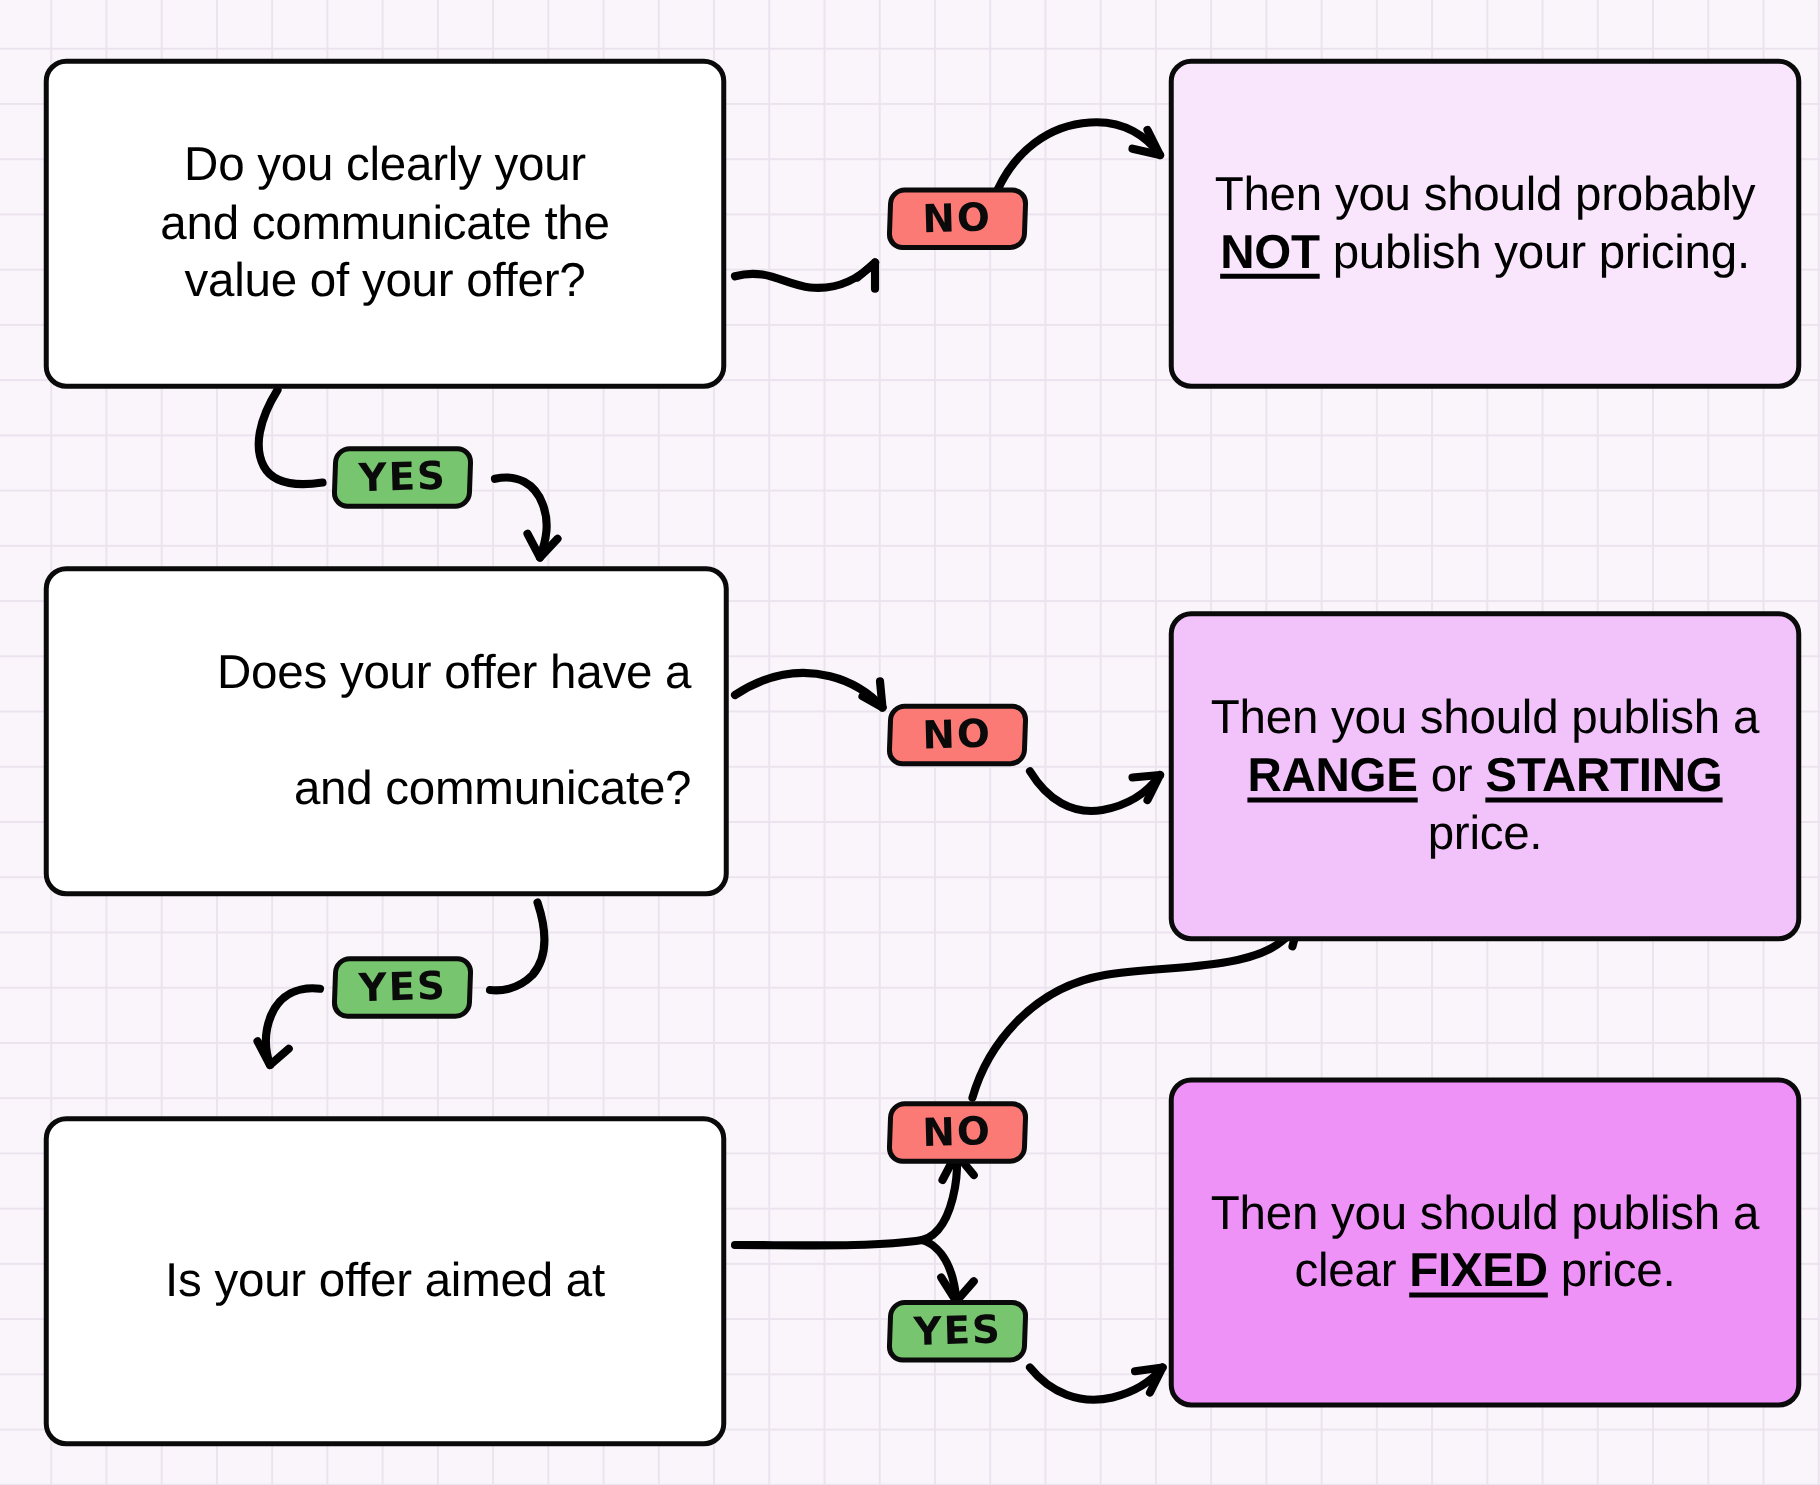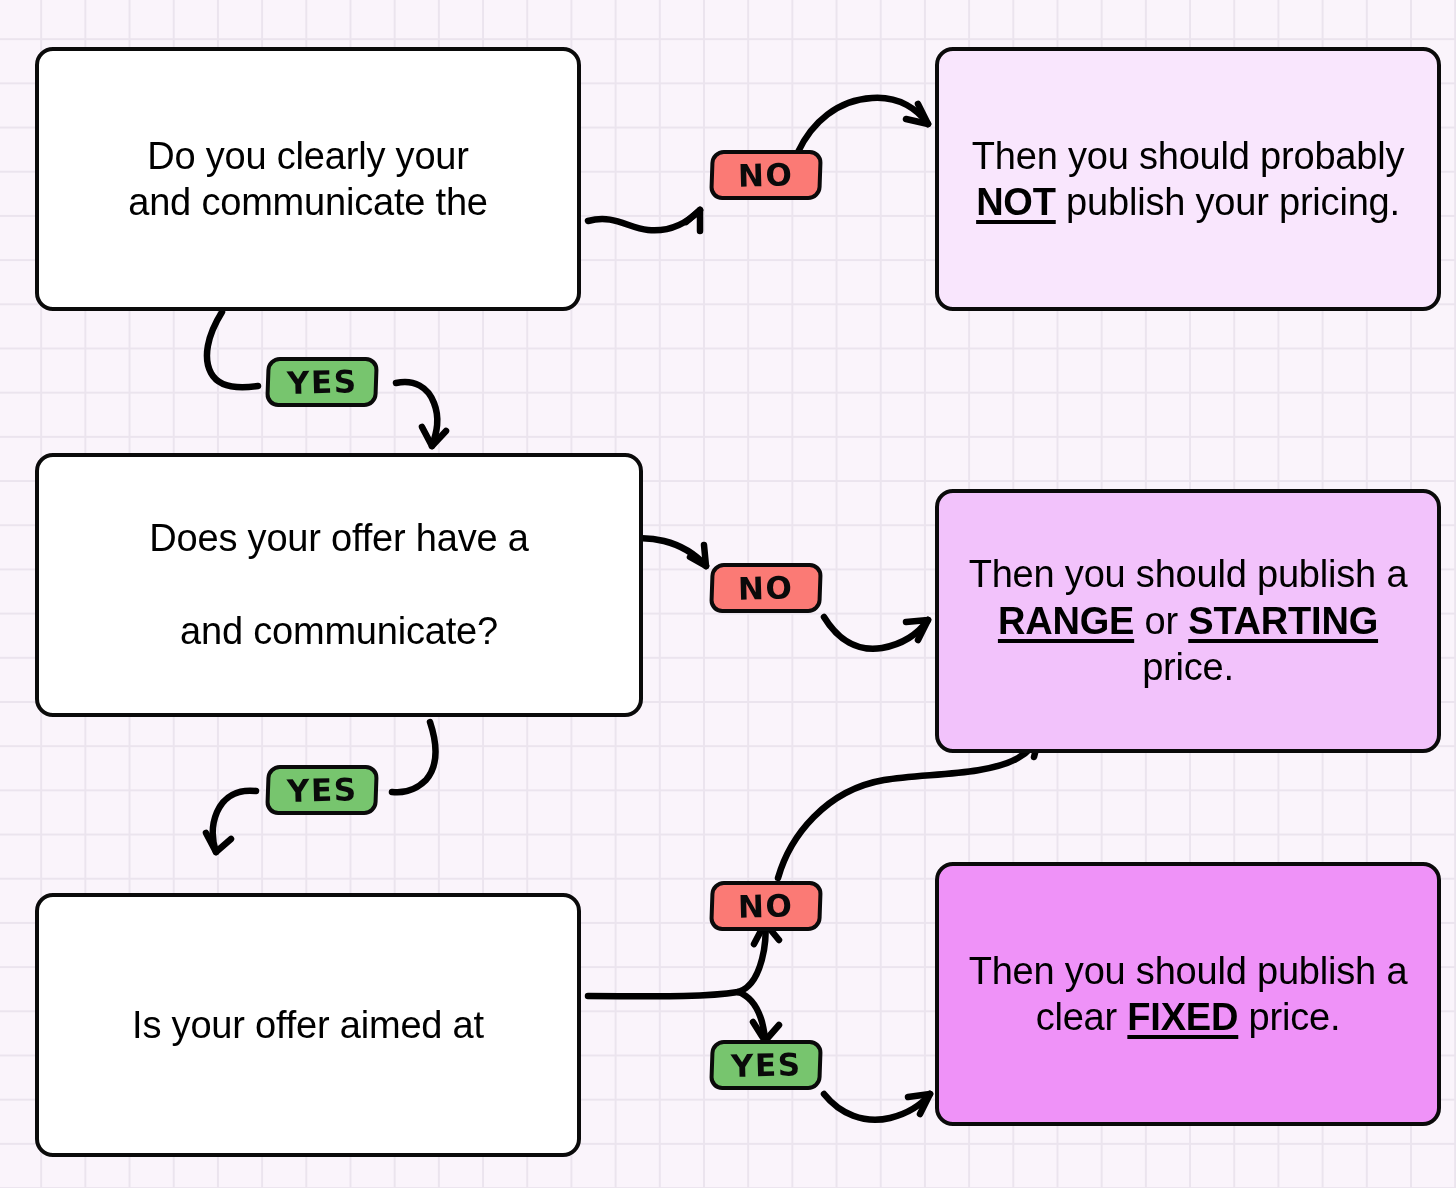--- a/index.html
+++ b/index.html
@@ -121,28 +121,28 @@
     <path d="M765 1041 L 753 1022 M765 1041 L 779 1025"></path>
 
     <path d="M778 878 C 790 836, 826 790, 884 780 C 926 773, 986 776, 1018 758 C 1030 751, 1036 744, 1040 734"></path>
     <path d="M1040 734 L 1018 740 M1040 734 L 1034 757"></path>
 
     <path d="M824 1094 C 840 1114, 864 1124, 890 1118 C 910 1113, 922 1104, 930 1094"></path>
     <path d="M930 1094 L 908 1097 M930 1094 L 920 1114"></path>
   </svg>
 
   <div class="node q-box" style="left:35px; top:47px; width:546px; height:264px;">
-    <span class="txt"><span>Do you clearly your</span><br><span>and communicate the</span><br></span>
+    <span class="txt"><span>Do you clearly your</span><br><span>and communicate the</span><br><span>value of your offer?</span></span>
   </div>
 
   <div class="node outcome-box" style="left:935px; top:47px; width:506px; height:264px; background:#f9e6fd;">
     <span class="txt"><span>Then you should probably </span><b>NOT</b><span> publish your pricing.</span></span>
   </div>
 
-  <div class="node q-box" style="left:35px; top:453px; width:608px; height:264px;">
+  <div class="node q-box" style="left:35px; top:453px; width:548px; height:264px;text-align:right;">
     <span class="txt"><span>Does your offer have a</span><br><br><span>and communicate?</span></span>
   </div>
 
   <div class="node outcome-box" style="left:935px; top:453px; width:506px; height:264px; background:#f2c2fb;margin-top:36px;">
     <span class="txt"><span>Then you should publish a </span><b>RANGE</b><span> or </span><b>STARTING</b><span> price.</span></span>
   </div>
 
   <div class="node q-box" style="left:35px; top:862px; width:546px; height:264px;margin-top:31px;">
     <span class="txt"><span>Is your offer aimed at</span><br></span>
   </div>

